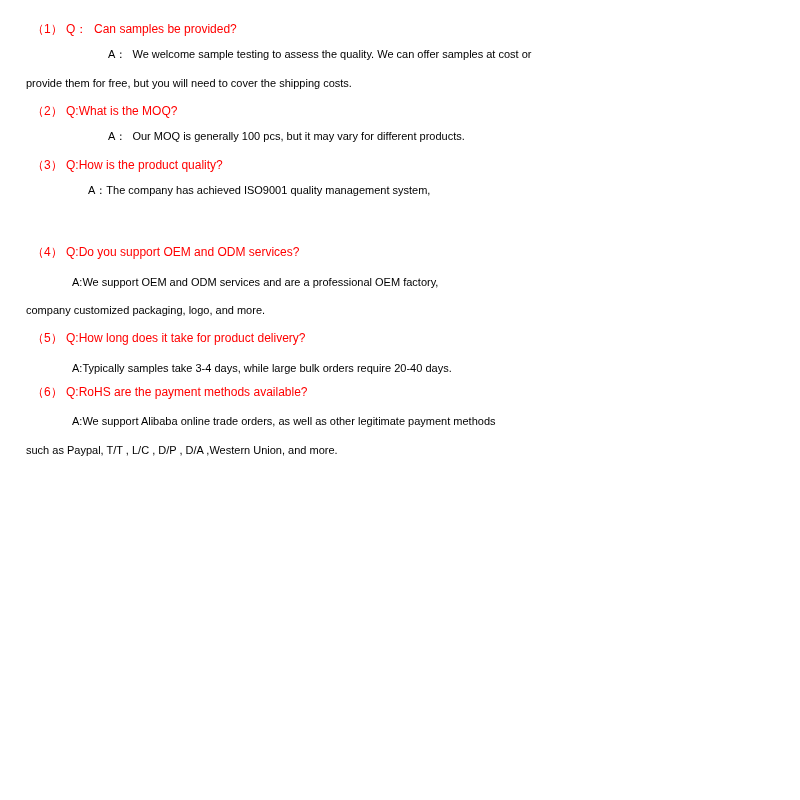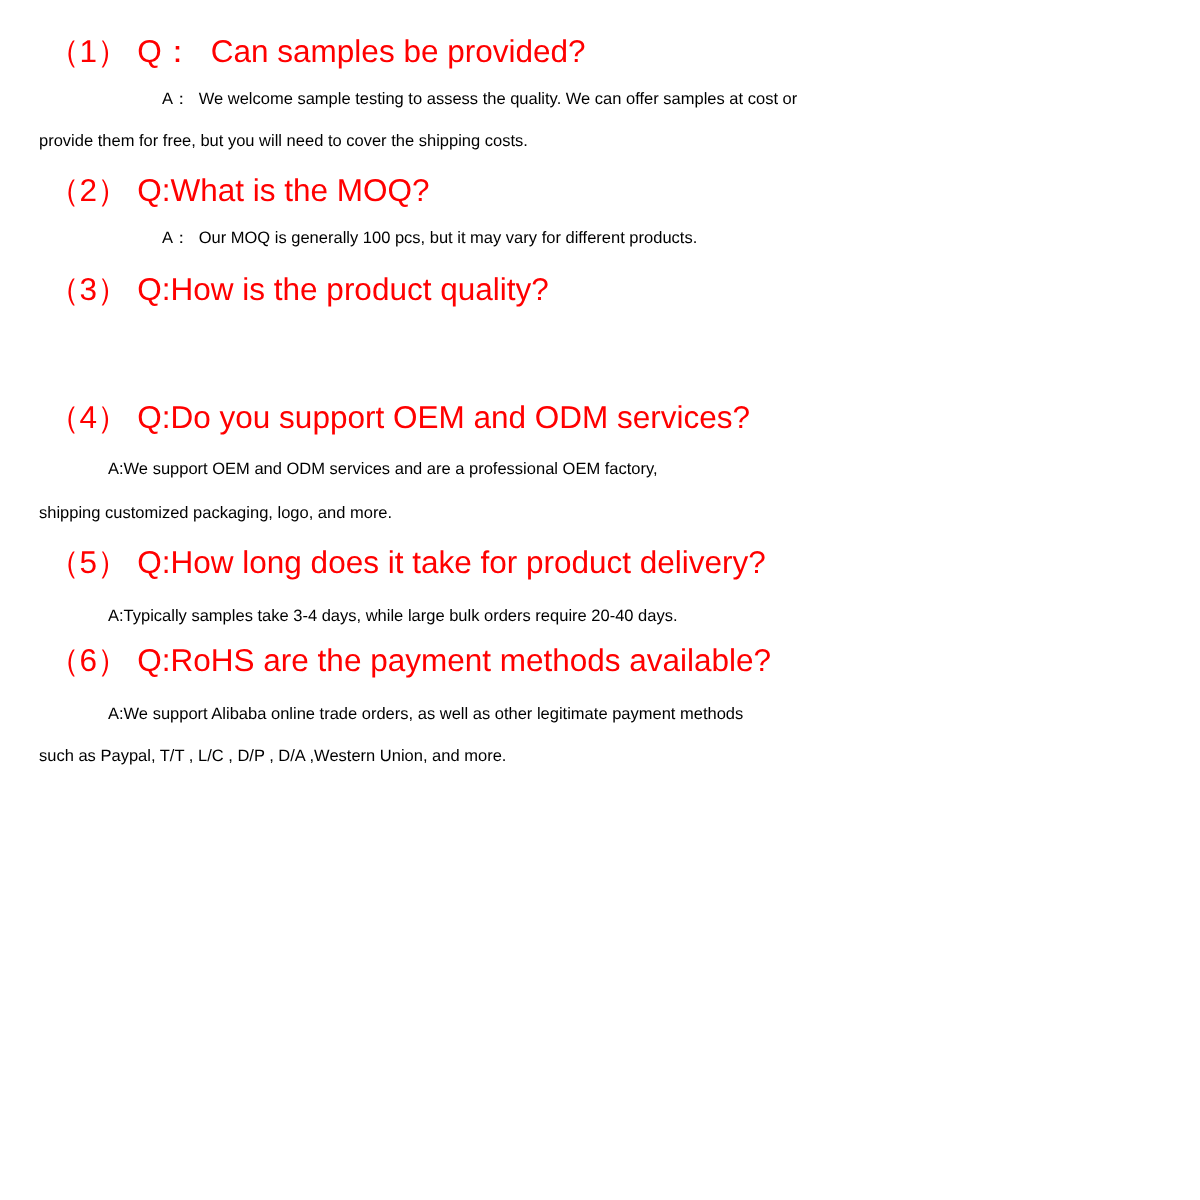--- a/index.html
+++ b/index.html
@@ -19,21 +19,21 @@
     width: 800px;
     height: 800px;
     box-sizing: border-box;
     padding: 22px 26px 10px 26px;
   }
   .faq-block {
     margin: 0;
   }
   .q-line {
     color: #ff0000;
-    font-size: 21px;
+    font-size: 12px;
     line-height: 1.28;
     white-space: pre;
     margin: 0;
   }
   .a-line {
     color: #000000;
     font-size: 11px;
     line-height: 1.3;
     white-space: pre;
     margin: 0;
@@ -76,32 +76,33 @@
     <div class="q-line indent-q"><span>（2）</span> <span>Q:What is the MOQ?</span></div>
     <div class="sp-10"></div>
     <div class="a-line indent-a1">A：  Our MOQ is generally 100 pcs, but it may vary for different products.</div>
   </div>
 
   <div class="sp-14"></div>
 
   <div class="faq-block">
     <div class="q-line indent-q"><span>（3）</span> <span>Q:How is the product quality?</span></div>
     <div class="sp-10"></div>
+    <div class="a-line indent-a3">A：The company has achieved ISO9001 quality management system,</div>
     <div class="sp-14"></div>
     <div class="sp-14"></div>
   </div>
 
   <div class="sp-20"></div>
 
   <div class="faq-block">
     <div class="q-line indent-q"><span>（4）</span> <span>Q:Do you support OEM and ODM services?</span></div>
     <div class="sp-14"></div>
     <div class="a-line indent-a4">A:We support OEM and ODM services and are a professional OEM factory,</div>
     <div class="sp-14"></div>
-    <div class="a-line indent-a2">shipping customized packaging, logo, and more.</div>
+    <div class="a-line indent-a2">company customized packaging, logo, and more.</div>
   </div>
 
   <div class="sp-14"></div>
 
   <div class="faq-block">
     <div class="q-line indent-q"><span>（5）</span> <span>Q:How long does it take for product delivery?</span></div>
     <div class="sp-14"></div>
     <div class="a-line indent-a4">A:Typically samples take 3-4 days, while large bulk orders require 20-40 days.</div>
   </div>
 

